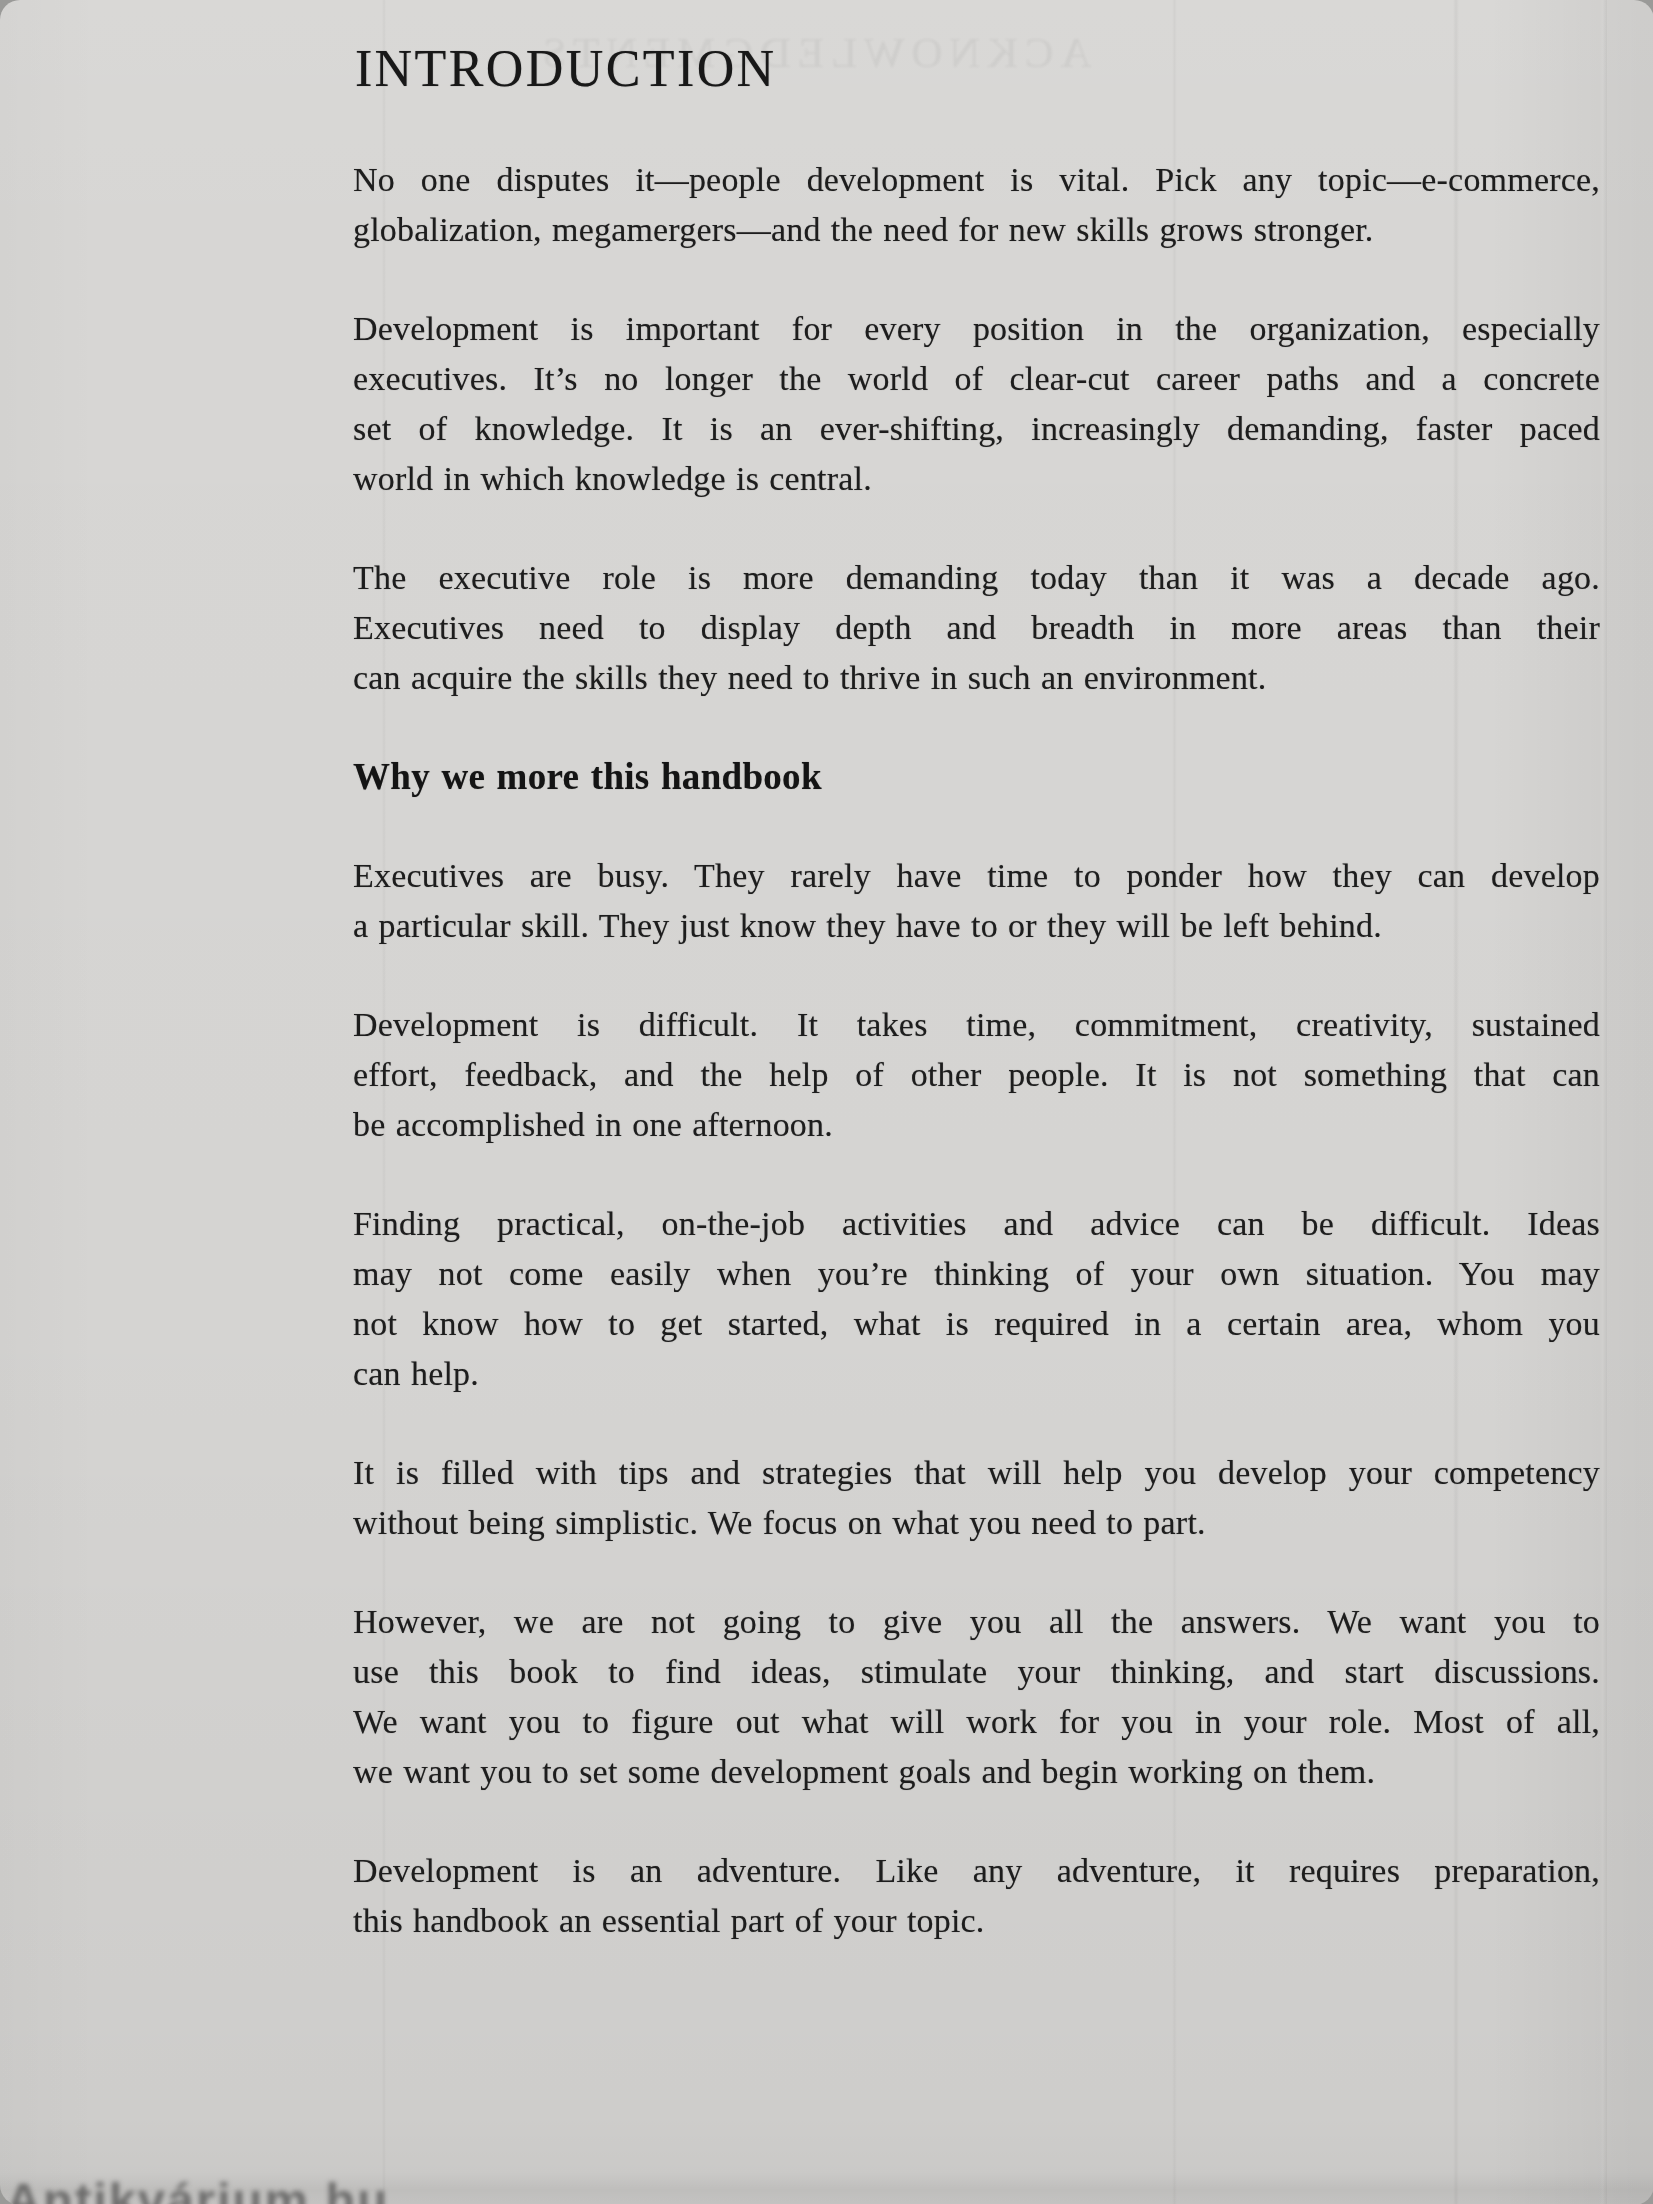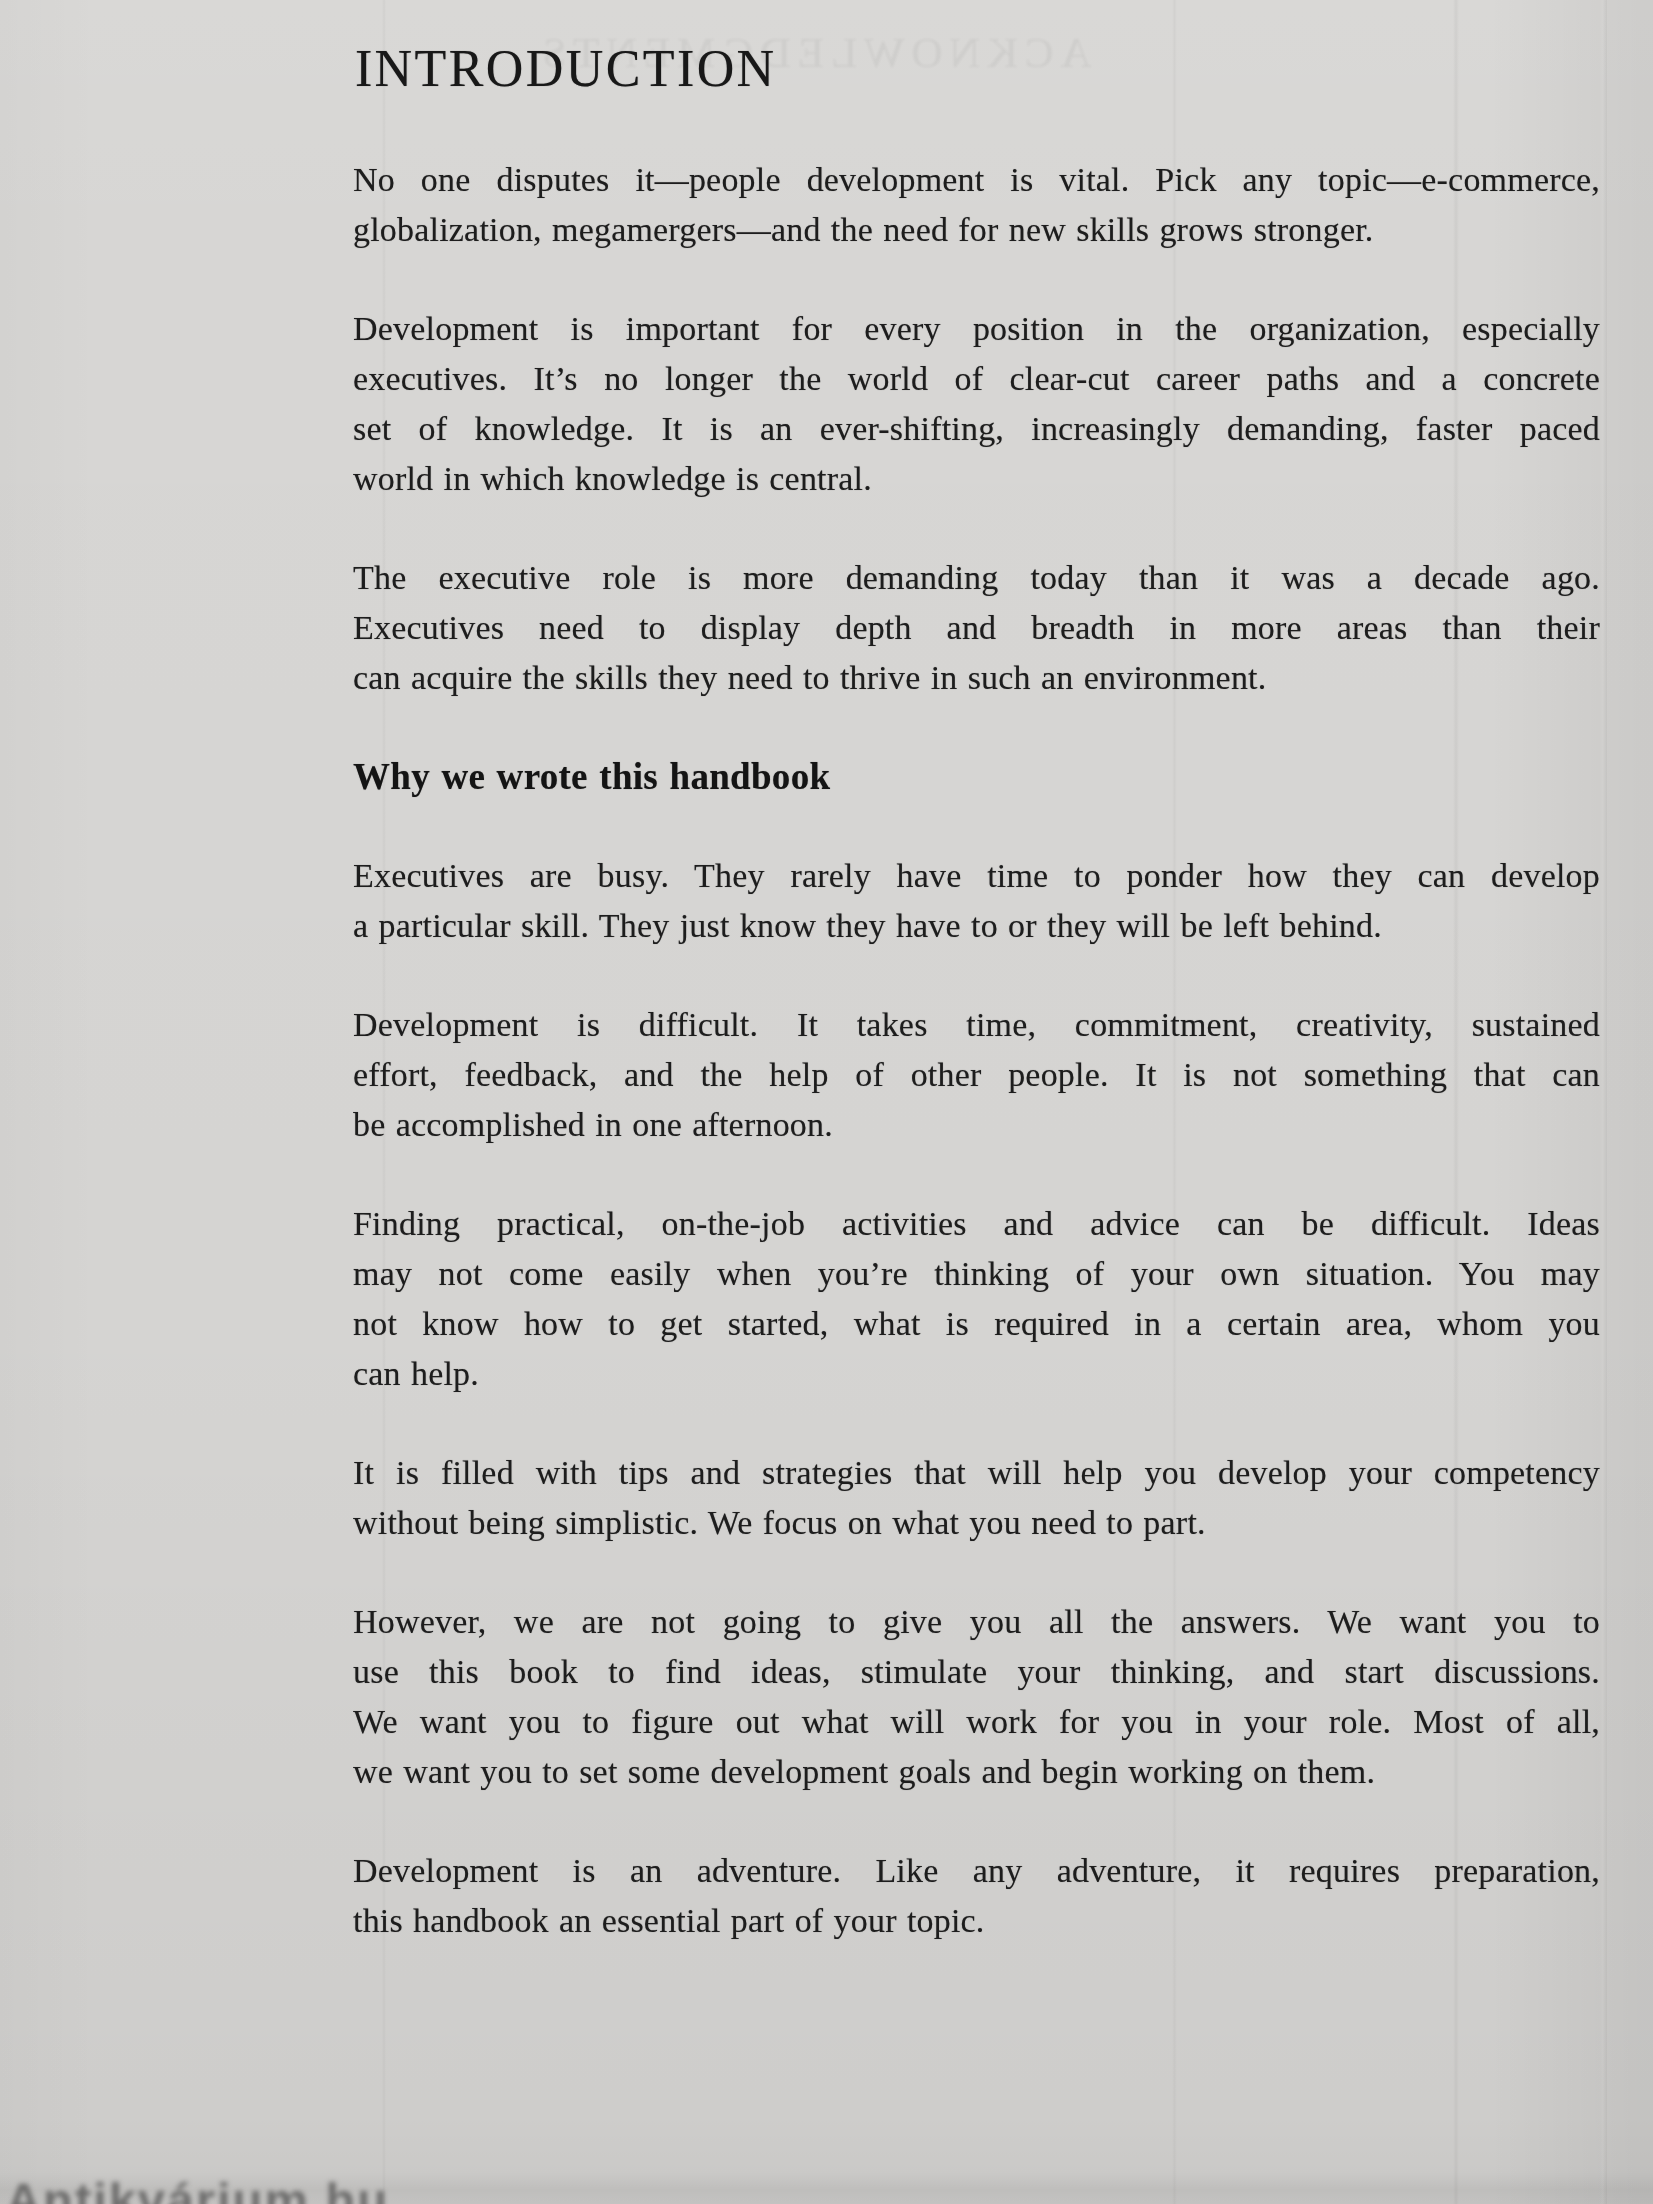--- a/index.html
+++ b/index.html
@@ -7,20 +7,21 @@
     position: relative;
     width: 1654px;
     height: 2205px;
     overflow: hidden;
     background:
       linear-gradient(90deg, rgba(0,0,0,0.02) 0%, rgba(0,0,0,0) 6%, rgba(0,0,0,0) 90%, rgba(0,0,0,0.05) 99%),
       linear-gradient(180deg, rgba(255,255,255,0.05) 0%, rgba(0,0,0,0) 12%, rgba(0,0,0,0.012) 62%, rgba(0,0,0,0.045) 96%, rgba(0,0,0,0.07) 100%),
       #d7d6d4;
     font-family: "Liberation Serif", "DejaVu Serif", serif;
     color: #1d1d1d;
+    border-radius: 20px;
   }
   
   .crease { position: absolute; top: 0; height: 100%; pointer-events: none; }
   .crease.c1 { left: 382px; width: 3.9px;
     background: linear-gradient(90deg, rgba(0,0,0,0) 0%, rgba(0,0,0,0.035) 50%, rgba(0,0,0,0) 100%); }
   .crease.c2 { left: 1172px; width: 4.9px;
     background: linear-gradient(90deg, rgba(0,0,0,0) 0%, rgba(0,0,0,0.03) 50%, rgba(0,0,0,0) 100%); }
   .crease.c3 { left: 1453px; width: 5.8px;
     background: linear-gradient(90deg, rgba(0,0,0,0) 0%, rgba(0,0,0,0.045) 50%, rgba(0,0,0,0) 100%); }
   .crease.c4 { left: 1599px; width: 7.8px;
@@ -122,21 +123,21 @@
       <div class="line">set of knowledge. It is an ever-shifting, increasingly demanding, faster paced</div>
       <div class="line last">world in which knowledge is central.</div>
     </div>
 
     <div class="para">
       <div class="line">The executive role is more demanding today than it was a decade ago.</div>
       <div class="line">Executives need to display depth and breadth in more areas than their</div>
       <div class="line last">can acquire the skills they need to thrive in such an environment.</div>
     </div>
 
-    <h2 class="subheading">Why we wrote this handbook</h2>
+    <h2 class="subheading">Why we more this handbook</h2>
 
     <div class="para">
       <div class="line">Executives are busy. They rarely have time to ponder how they can develop</div>
       <div class="line last">a particular skill. They just know they have to or they will be left behind.</div>
     </div>
 
     <div class="para">
       <div class="line">Development is difficult. It takes time, commitment, creativity, sustained</div>
       <div class="line">effort, feedback, and the help of other people. It is not something that can</div>
       <div class="line last">be accomplished in one afternoon.</div>

